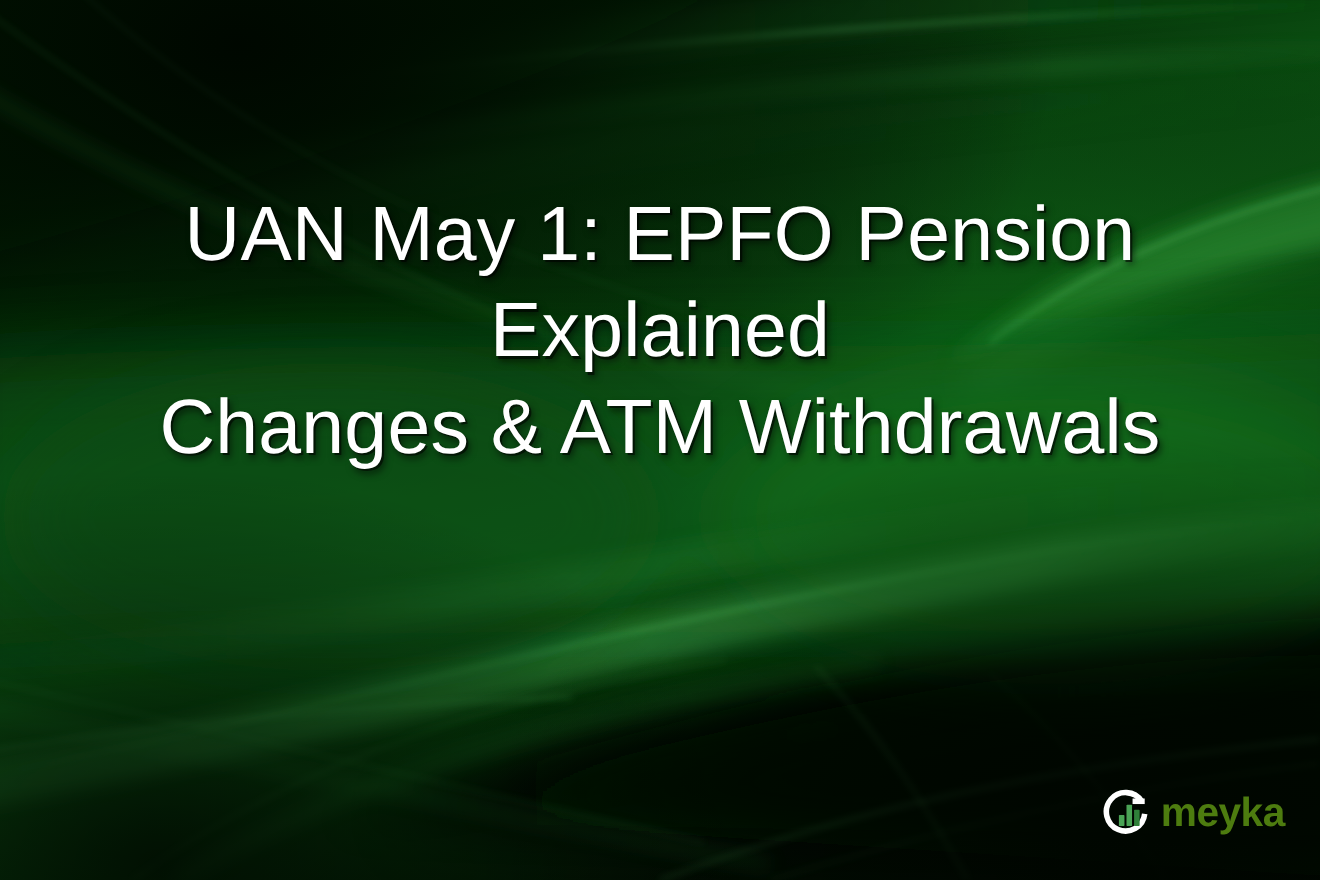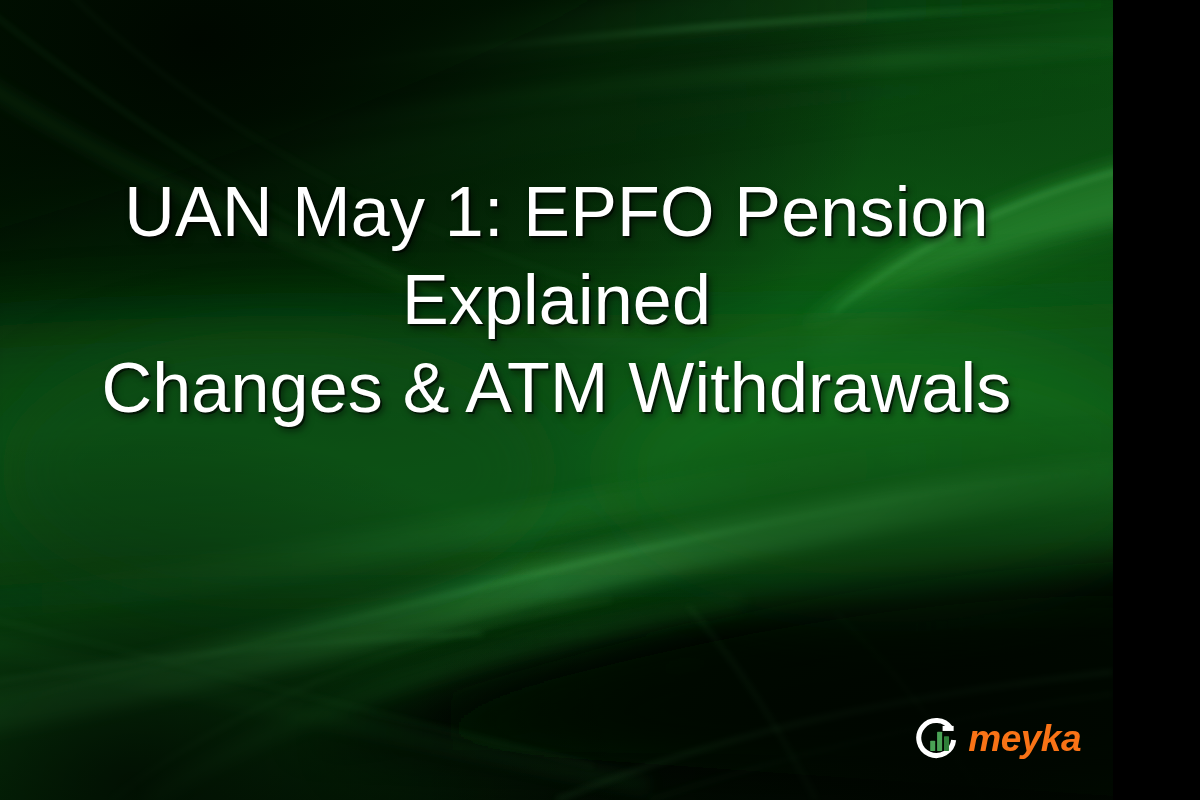--- a/index.html
+++ b/index.html
@@ -7,21 +7,21 @@
     margin: 0;
     padding: 0;
     background: #000;
   }
   body {
     font-family: "Liberation Sans", sans-serif;
   }
 
   .banner {
     position: relative;
-    width: 1113px;
+    width: 1200px;
     height: 800px;
     overflow: hidden;
     background: #041604;
   }
 
   
   .bg-art {
     position: absolute;
     inset: 0;
     width: 100%;
@@ -61,27 +61,26 @@
     gap: 7px;
     z-index: 6;
   }
   .logo-mark {
     width: 46px;
     height: 46px;
     display: block;
     flex: 0 0 auto;
   }
   .logo-word {
-    color: #f97316;
+    color: #4d7c0f;
     font-family: "Liberation Sans", sans-serif;
     font-weight: 700;
     font-size: 37px;
     line-height: 40px;
     letter-spacing: -0.5px;
-    font-style: italic;
   }
 </style>
 </head>
 <body>
 
 <div class="banner">
 
   <svg class="bg-art" viewBox="0 0 1200 800" preserveAspectRatio="none" xmlns="http://www.w3.org/2000/svg">
     <defs>
 

